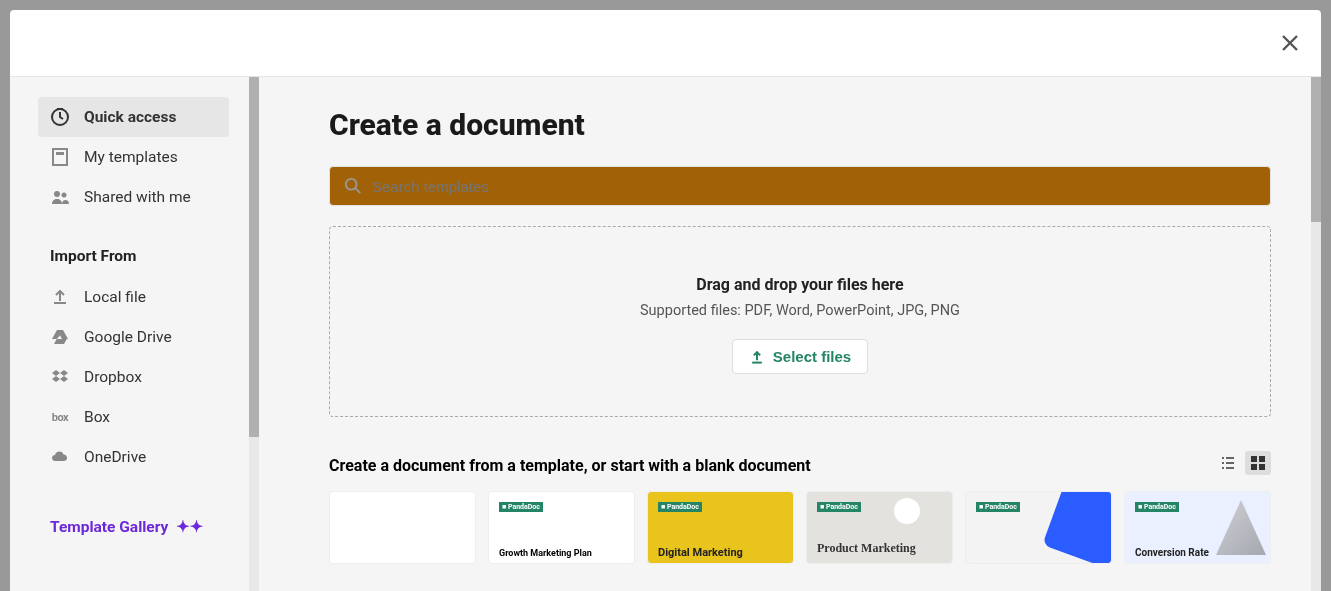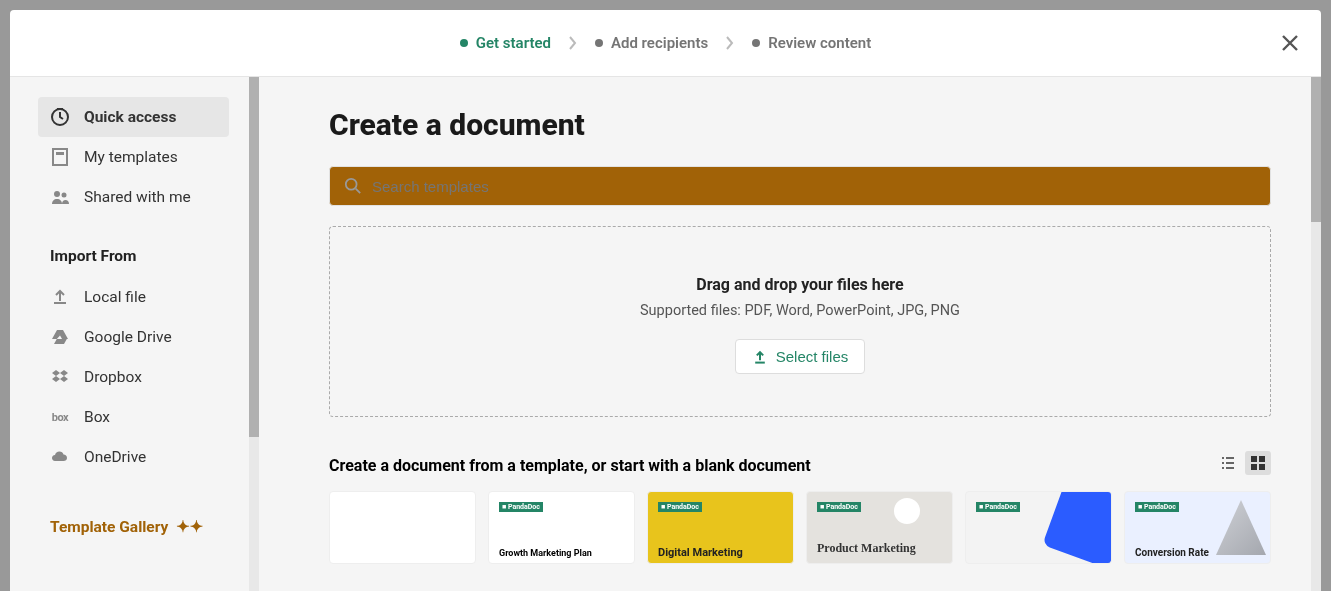--- a/index.html
+++ b/index.html
@@ -16,33 +16,33 @@
 .body { flex: 1; display: flex; overflow: hidden; background: #f5f5f5; }
 .sidebar-wrap { width: 298px; display: flex; position: relative; }
 .sidebar { flex: 1; padding: 20px 0 0 0; overflow-y: auto; }
 .sidebar-scroll { width: 10px; background: #e8e8e8; position: relative; }
 .sidebar-thumb { position: absolute; left: 0; right: 0; top: 0; height: 360px; background: #b0b0b0; }
 .side-item { display: flex; align-items: center; gap: 14px; padding: 10px 12px; margin: 0 20px 0 28px; font-size: 15.5px; color: #333; cursor: pointer; border-radius: 4px; text-align: center; }
 .side-item.selected { background: #e6e6e6; font-weight: 700; }
 .side-icon { width: 20px; height: 20px; display: flex; align-items: center; justify-content: center; color: #888; }
 .side-item.selected .side-icon { color: #333; }
 .section-header { font-size: 15.5px; font-weight: 700; margin: 30px 0 12px 40px; color: #222; }
-.gallery-header { display: flex; align-items: center; gap: 8px; margin: 40px 0 0 40px; font-size: 15.5px; font-weight: 700; color: #a16207; }
+.gallery-header { display: flex; align-items: center; gap: 8px; margin: 40px 0 0 40px; font-size: 15.5px; font-weight: 700; color: #6d28d9; }
 .sparkle { font-size: 16px; }
 .main-wrap { flex: 1; display: flex; position: relative; margin-left: 40px; }
 .main { flex: 1; padding: 30px 40px 0 30px; overflow-y: auto; }
 .main-scroll { width: 10px; background: #e8e8e8; position: relative; }
 .main-thumb { position: absolute; left: 0; right: 0; top: 0; height: 145px; background: #b0b0b0; }
 .title { font-size: 30px; font-weight: 800; margin-bottom: 24px; color: #1a1a1a; }
 .search-box { background: #a16207; border: 1px solid #e2e2e2; border-radius: 4px; display: flex; align-items: center; padding: 10px 14px; margin-bottom: 20px; }
 .search-box input { border: none; outline: none; font-size: 15px; flex: 1; background: transparent; }
 .dropzone { border: 1px dashed #aaa; border-radius: 4px; text-align: center; padding: 48px 0 42px; margin-bottom: 34px; }
 .drop-title { font-size: 16px; font-weight: 700; margin-bottom: 8px; color: #222; }
 .drop-sub { font-size: 14.5px; color: #555; margin-bottom: 20px; }
-.select-btn { display: inline-flex; align-items: center; gap: 8px; border: 1px solid #ddd; background: #fff; color: #248566; font-weight: 400; font-size: 15px; padding: 8px 16px; border-radius: 4px; cursor: pointer; }
+.select-btn { display: inline-flex; align-items: center; gap: 8px; border: 1px solid #ddd; background: #fff; color: #248566; font-weight: 700; font-size: 15px; padding: 8px 16px; border-radius: 4px; cursor: pointer; }
 .section-title { font-size: 16px; font-weight: 700; margin-bottom: 16px; display: flex; align-items: flex-end; }
 .view-toggle { margin-left: auto; display: flex; gap: 4px; }
 .view-btn { width: 26px; height: 24px; border: 1px solid transparent; background: transparent; display: flex; align-items: center; justify-content: center; cursor: pointer; color: #666; border-radius: 3px; }
 .view-btn.active { background: #ddd; color: #333; }
 .templates { display: flex; gap: 12px; }
 .tpl { width: 147px; height: 73px; border-radius: 4px; background: #fff; overflow: hidden; flex-shrink: 0; position: relative; cursor: pointer; border: 1px solid #eee; padding: 10px; font-size: 9px; }
 .tpl-blank { background: #fff; }
 .tpl-badge { position: absolute; top: 10px; left: 10px; font-size: 7px; background: #248566; color: #fff; padding: 1px 3px; font-weight: 700; }
 .tpl-title { position: absolute; bottom: 4px; left: 10px; right: 4px; font-weight: 700; line-height: 1.2; }
 .tpl-yellow { background: #e8c41c; }
@@ -54,44 +54,20 @@
 .tpl-gray .circ { position:absolute; top:6px; right:32px; width:26px; height:26px; background:#fff; border-radius:50%;}
 .tpl-blueimg { position:absolute; right:-12px; top:-8px; width:70px; height:75px; background:#2b5cff; transform:rotate(20deg); border-radius:8px;}
 .tpl-art { position:absolute; right:4px; top:8px; width:50px; height:55px; background:linear-gradient(135deg,#cfd1d6,#a4a7ae); clip-path:polygon(50% 0,100% 100%,0 100%);}
 svg { display: block; }
 </style>
 </head>
 <body>
 
 <div class="modal">
   <div class="stepper">
-    <div class="steps">
-      <div class="step active">
-          <span class="dot"></span>
-          <span>Get started</span>
-        </div>
-      <span class="chev">
-          <svg width="8" height="14" viewBox="0 0 8 14">
-            <path d="M1 1l5 6-5 6" stroke="currentColor" stroke-width="2" fill="none"></path>
-          </svg>
-        </span>
-      <div class="step">
-          <span class="dot"></span>
-          <span>Add recipients</span>
-        </div>
-      <span class="chev">
-          <svg width="8" height="14" viewBox="0 0 8 14">
-            <path d="M1 1l5 6-5 6" stroke="currentColor" stroke-width="2" fill="none"></path>
-          </svg>
-        </span>
-      <div class="step">
-          <span class="dot"></span>
-          <span>Review content</span>
-        </div>
-    </div>
     <button class="close-btn">
       <svg width="18" height="18" viewBox="0 0 18 18">
           <path d="M2 2l14 14M16 2L2 16" stroke="currentColor" stroke-width="2.4"></path>
         </svg>
     </button>
   </div>
 
   <div class="body">
     <div class="sidebar-wrap">
       <div class="sidebar">

